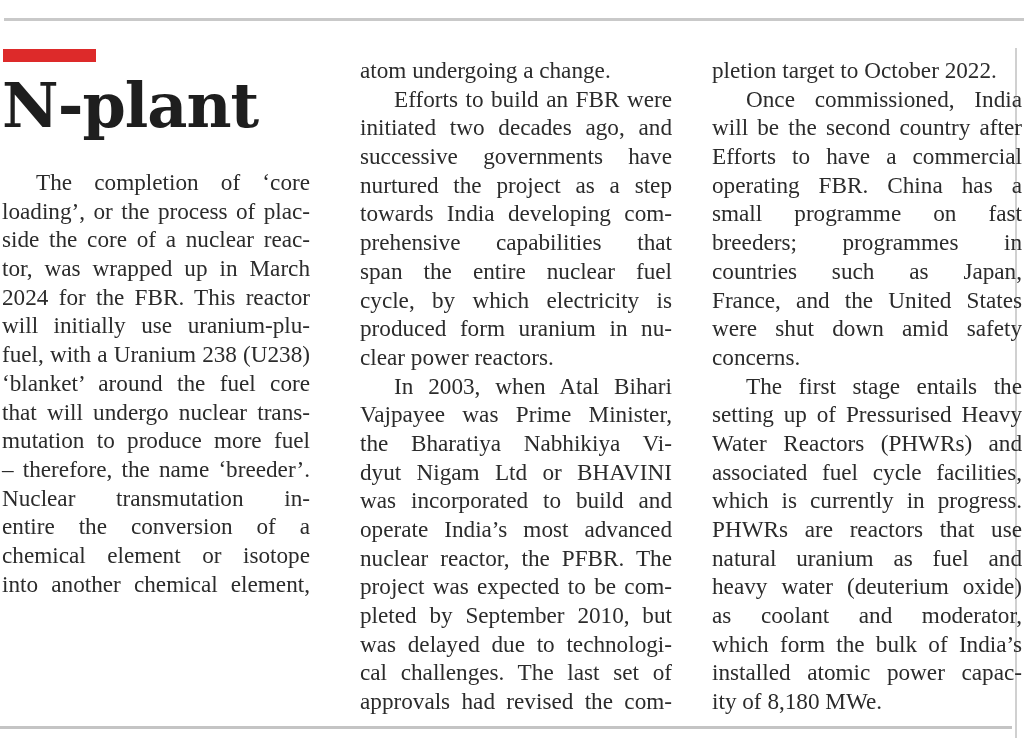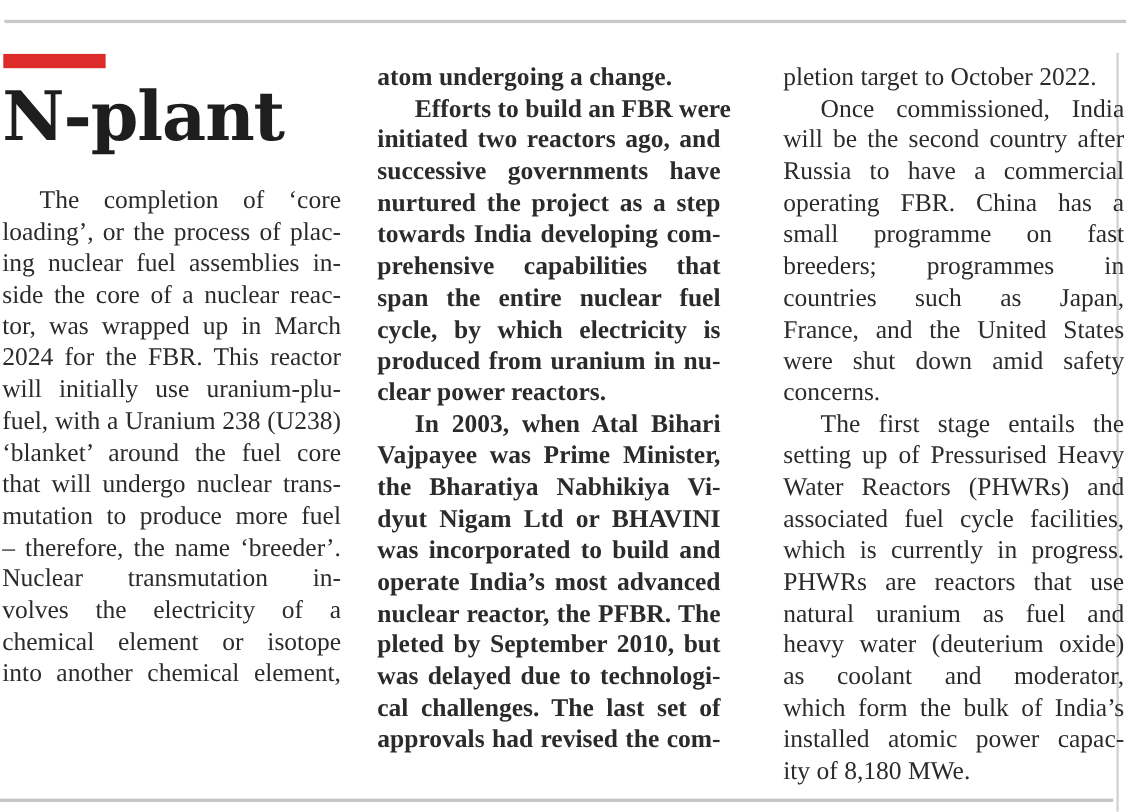--- a/index.html
+++ b/index.html
@@ -74,79 +74,79 @@
     text-align: justify;
     text-align-last: justify;
   }
   .col .line.last {
     text-align-last: left;
   }
   .col .line.indent {
     padding-left: 34px;
   }
   .col1 { left: 2px;   top: 168px; width: 308px; }
-  .col2 { left: 343px; top: 56px;  width: 312px; font-weight: bold; }
+  .col2 { left: 360px; top: 56px;  width: 312px; }
   .col3 { left: 672px; top: 56px;  width: 310px; margin-left: 40px; }
 </style>
 </head>
 <body>
 
 <div class="top-rule"></div>
 <div class="right-border"></div>
 <div class="red-bar" style="background: rgb(221, 42, 42);"></div>
 
 <h1 class="headline">N-plant</h1>
 
 <div class="col col1">
     <span class="line indent">The completion of ‘core</span>
     <span class="line">loading’, or the process of plac-</span>
-    <span class="line">ing nuclear fuel assemblies in-</span>
     <span class="line">side the core of a nuclear reac-</span>
     <span class="line">tor, was wrapped up in March</span>
     <span class="line">2024 for the FBR. This reactor</span>
     <span class="line">will initially use uranium-plu-</span>
     <span class="line">fuel, with a Uranium 238 (U238)</span>
     <span class="line">‘blanket’ around the fuel core</span>
     <span class="line">that will undergo nuclear trans-</span>
     <span class="line">mutation to produce more fuel</span>
     <span class="line">– therefore, the name ‘breeder’.</span>
     <span class="line">Nuclear transmutation in-</span>
-    <span class="line">volves the electricity of a</span>
+    <span class="line">entire the conversion of a</span>
     <span class="line">chemical element or isotope</span>
     <span class="line">into another chemical element,</span>
   </div>
 <div class="col col2">
     <span class="line last">atom undergoing a change.</span>
     <span class="line indent">Efforts to build an FBR were</span>
-    <span class="line">initiated two reactors ago, and</span>
+    <span class="line">initiated two decades ago, and</span>
     <span class="line">successive governments have</span>
     <span class="line">nurtured the project as a step</span>
     <span class="line">towards India developing com-</span>
     <span class="line">prehensive capabilities that</span>
     <span class="line">span the entire nuclear fuel</span>
     <span class="line">cycle, by which electricity is</span>
-    <span class="line">produced from uranium in nu-</span>
+    <span class="line">produced form uranium in nu-</span>
     <span class="line last">clear power reactors.</span>
     <span class="line indent">In 2003, when Atal Bihari</span>
     <span class="line">Vajpayee was Prime Minister,</span>
     <span class="line">the Bharatiya Nabhikiya Vi-</span>
     <span class="line">dyut Nigam Ltd or BHAVINI</span>
     <span class="line">was incorporated to build and</span>
     <span class="line">operate India’s most advanced</span>
     <span class="line">nuclear reactor, the PFBR. The</span>
+    <span class="line">project was expected to be com-</span>
     <span class="line">pleted by September 2010, but</span>
     <span class="line">was delayed due to technologi-</span>
     <span class="line">cal challenges. The last set of</span>
     <span class="line">approvals had revised the com-</span>
   </div>
 <div class="col col3">
     <span class="line last">pletion target to October 2022.</span>
     <span class="line indent">Once commissioned, India</span>
     <span class="line">will be the second country after</span>
-    <span class="line">Russia to have a commercial</span>
+    <span class="line">Efforts to have a commercial</span>
     <span class="line">operating FBR. China has a</span>
     <span class="line">small programme on fast</span>
     <span class="line">breeders; programmes in</span>
     <span class="line">countries such as Japan,</span>
     <span class="line">France, and the United States</span>
     <span class="line">were shut down amid safety</span>
     <span class="line last">concerns.</span>
     <span class="line indent">The first stage entails the</span>
     <span class="line">setting up of Pressurised Heavy</span>
     <span class="line">Water Reactors (PHWRs) and</span>

